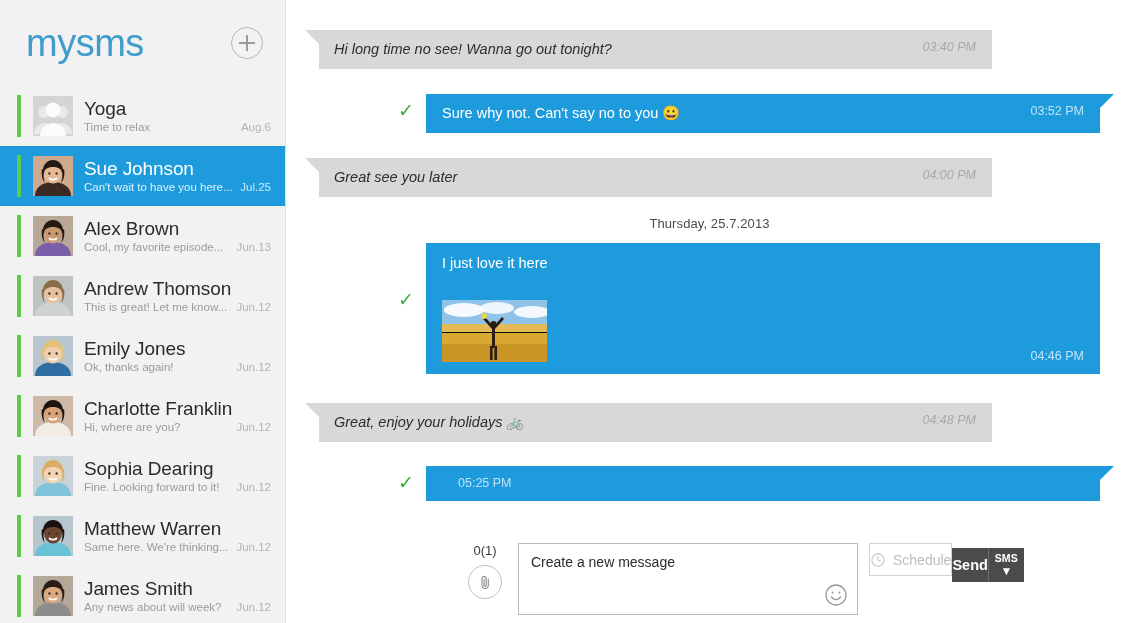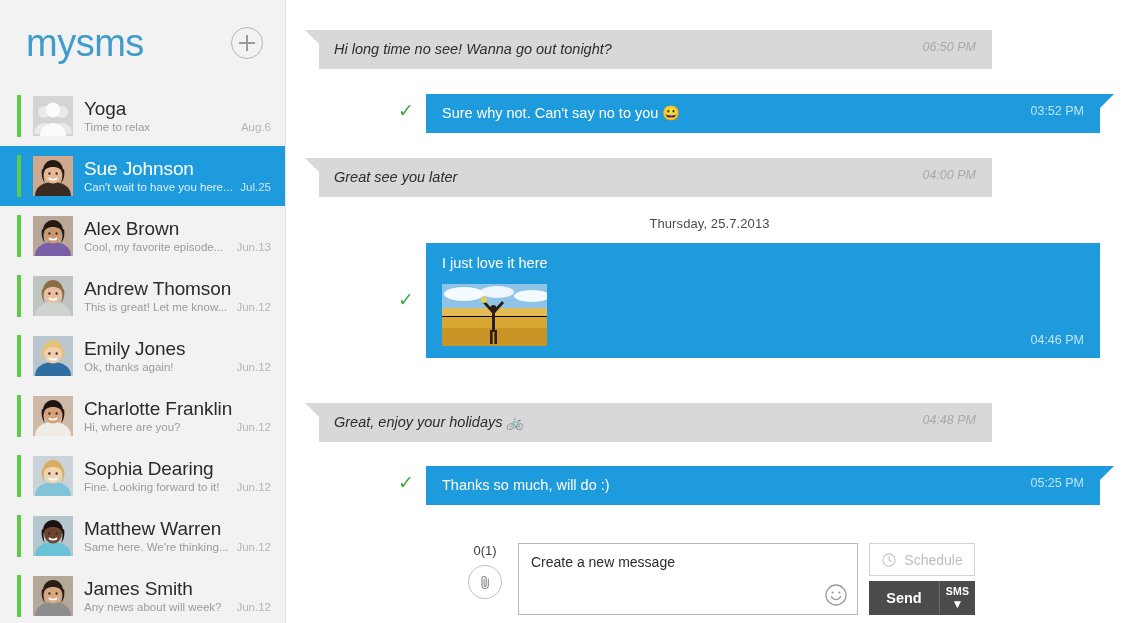--- a/index.html
+++ b/index.html
@@ -195,21 +195,21 @@
   
   .photo-bubble {
     background: #1e9bdd;
     margin-left: 140px;
     margin-right: 33px;
     padding: 11px 16px 12px 16px;
     position: relative;
   }
   .photo-bubble .ptext {
     font-size: 14.5px; color: #fff; line-height: 18px;
-    margin-bottom: 12px;
+    margin-bottom: 28px;
   }
   .photo-thumb {
     width: 105px; height: 62px;
     position: relative; overflow: hidden;
     background: #c8a13a;
     display: block;
   }
   .photo-bubble .ptime {
     position: absolute;
     right: 16px; bottom: 11px;
@@ -254,21 +254,21 @@
   #msg-input {
     font-size: 14px; color: #2b2b2b; line-height: 18px;
   }
   #smiley-btn {
     position: absolute; right: 9px; bottom: 7px;
     width: 24px; height: 24px; cursor: pointer;
   }
   #send-col {
     margin-left: 11px;
     width: 106px; flex: 0 0 106px;
-    display: flex; flex-direction: column;
+    display: flex; 
   }
   #schedule-btn {
     height: 33px;
     border: 1.4px solid #d2d2d2;
     background: #fff;
     display: flex; align-items: center; justify-content: center;
     color: #bdbdbd; font-size: 14px;
     cursor: pointer;
   }
   #schedule-btn .clock { margin-right: 7px; display: flex; }
@@ -523,21 +523,21 @@
       </div>
   </div>
 
   <div id="main">
     <div id="thread">
         <div class="msg-row" style="position: absolute; left: 0px; right: 0px; top: 30px;">
           <div class="in-wrap">
             <div class="in-tail"></div>
             <div class="in-bubble bubble">
               <div class="btext">Hi long time no see! Wanna go out tonight?</div>
-              <div class="btime">06:50 PM</div>
+              <div class="btime">03:40 PM</div>
             </div>
           </div>
         </div>
         <div class="msg-row" style="position: absolute; left: 0px; right: 0px; top: 94px;">
           <div class="out-wrap">
             <div class="check" style="top:8px">✓</div>
             <div class="out-tail"></div>
             <div class="out-bubble bubble">
               <div class="btext">Sure why not. Can't say no to you 😀</div>
               <div class="btime">03:52 PM</div>
@@ -587,21 +587,20 @@
               <div class="btext">Great, enjoy your holidays 🚲</div>
               <div class="btime">04:48 PM</div>
             </div>
           </div>
         </div>
         <div class="msg-row" style="position: absolute; left: 0px; right: 0px; top: 466px;">
           <div class="out-wrap">
             <div class="check" style="top:8px">✓</div>
             <div class="out-tail"></div>
             <div class="out-bubble bubble">
-              <div class="btext">Thanks so much, will do :)</div>
               <div class="btime">05:25 PM</div>
             </div>
           </div>
         </div>
         <div class="date-sep" style="position: absolute; left: 0px; right: 0px; top: 216px;">Thursday, 25.7.2013</div>
       </div>
 
     <div id="composer">
       <div id="counter-col">
         <div id="char-counter">0(1)</div>

